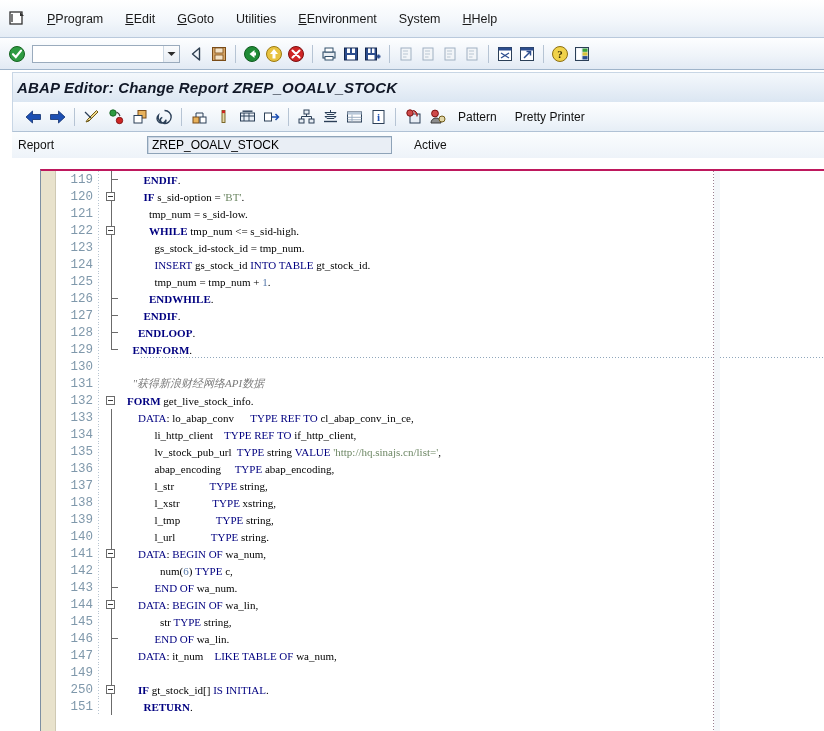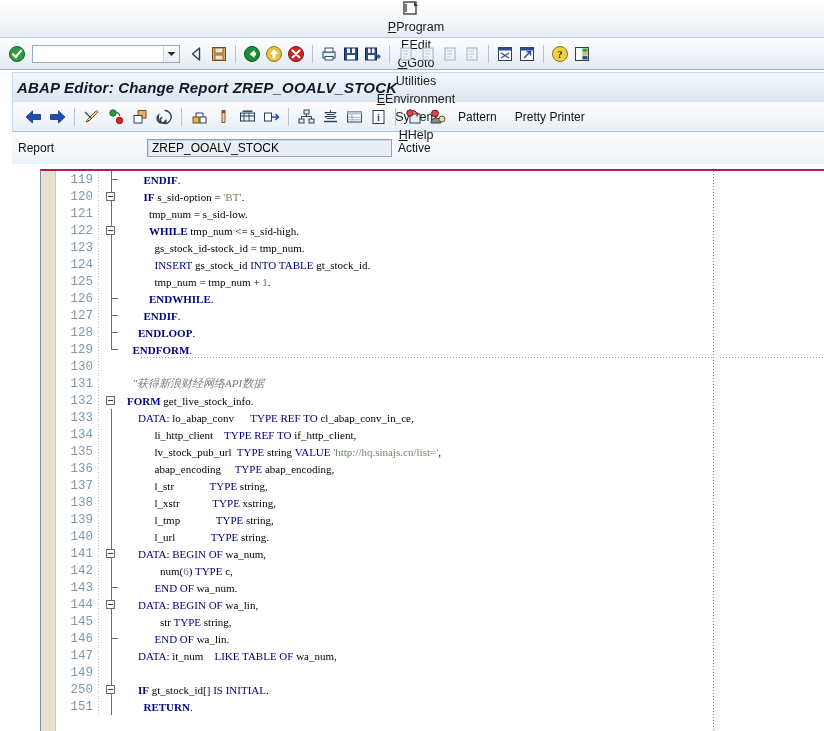--- a/index.html
+++ b/index.html
@@ -17,21 +17,20 @@
 
   
   .menubar {
     height: 38px;
     background: linear-gradient(to bottom, #ffffff 0%, #f3f7fb 55%, #e4ecf5 100%);
     border-bottom: 1px solid #b9c9dc;
     display: flex;
     align-items: center;
     padding-left: 8px;
     box-sizing: border-box;
-    flex-direction: column;
   }
   .menu-logo {
     width: 18px; height: 18px;
     margin-right: 10px;
     position: relative;
     flex: 0 0 auto;
   }
   .menu-logo svg { display:block; }
   .menu-item {
     font-size: 12.5px;
@@ -126,21 +125,21 @@
   .apptoolbar .tb-btn { width: 24px; }
   .tb-text {
     font-size: 12px;
     color: #111;
     padding: 2px 9px;
     white-space: nowrap;
   }
 
   
   .reportrow {
-    height: 32px;
+    height: 26px;
     margin-left: 12px;
     background: linear-gradient(to bottom,#fbfdfe,#eef3f9);
     display: flex;
     align-items: center;
     box-sizing: border-box;
   }
   .rep-label {
     width: 135px;
     padding-left: 6px;
     font-size: 12px;
@@ -153,21 +152,21 @@
     background: #e9eef5;
     box-shadow: inset 1px 1px 0 #c9d5e2;
     font-family: Liberation Sans, sans-serif;
     font-size: 12px;
     color: #000;
     display: flex; align-items: center;
     padding-left: 4px;
     box-sizing: border-box;
   }
   .rep-status {
-    margin-left: 6px;
+    margin-left: 22px;
     font-size: 12px;
     color: #111;
   }
 
   
   .codearea {
     position: absolute;
     left: 12px; top: 169px;
     width: 812px; height: 562px;
     background: #ffffff;

